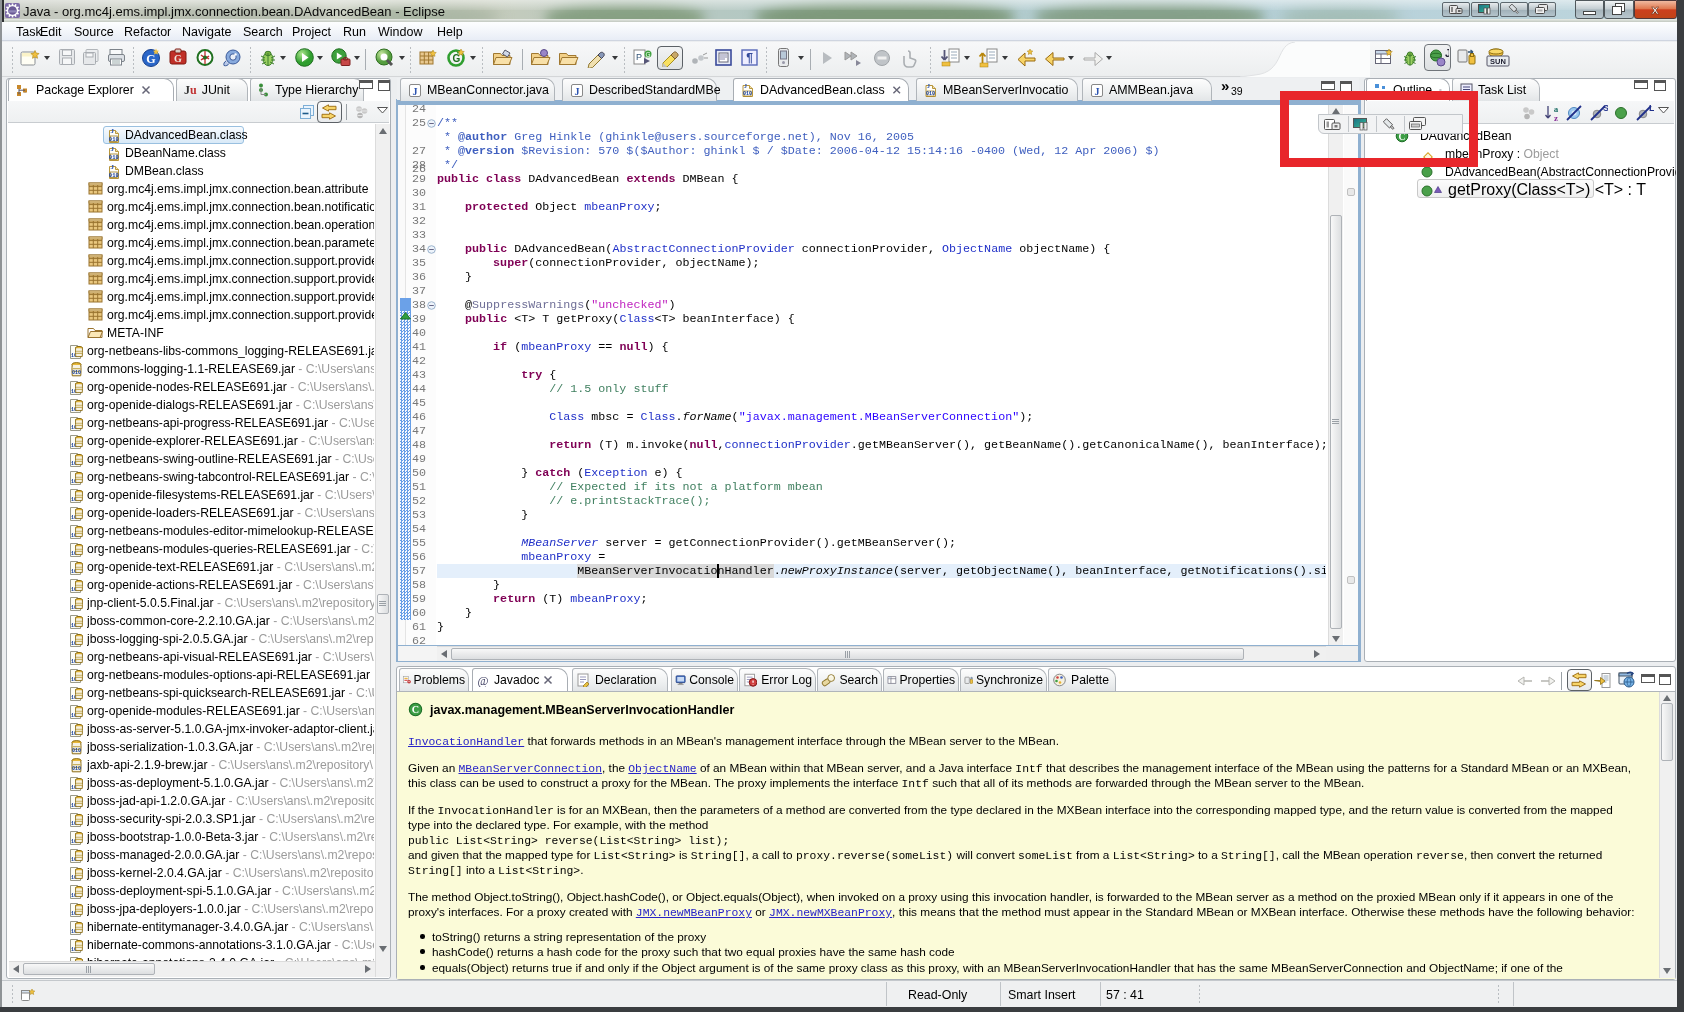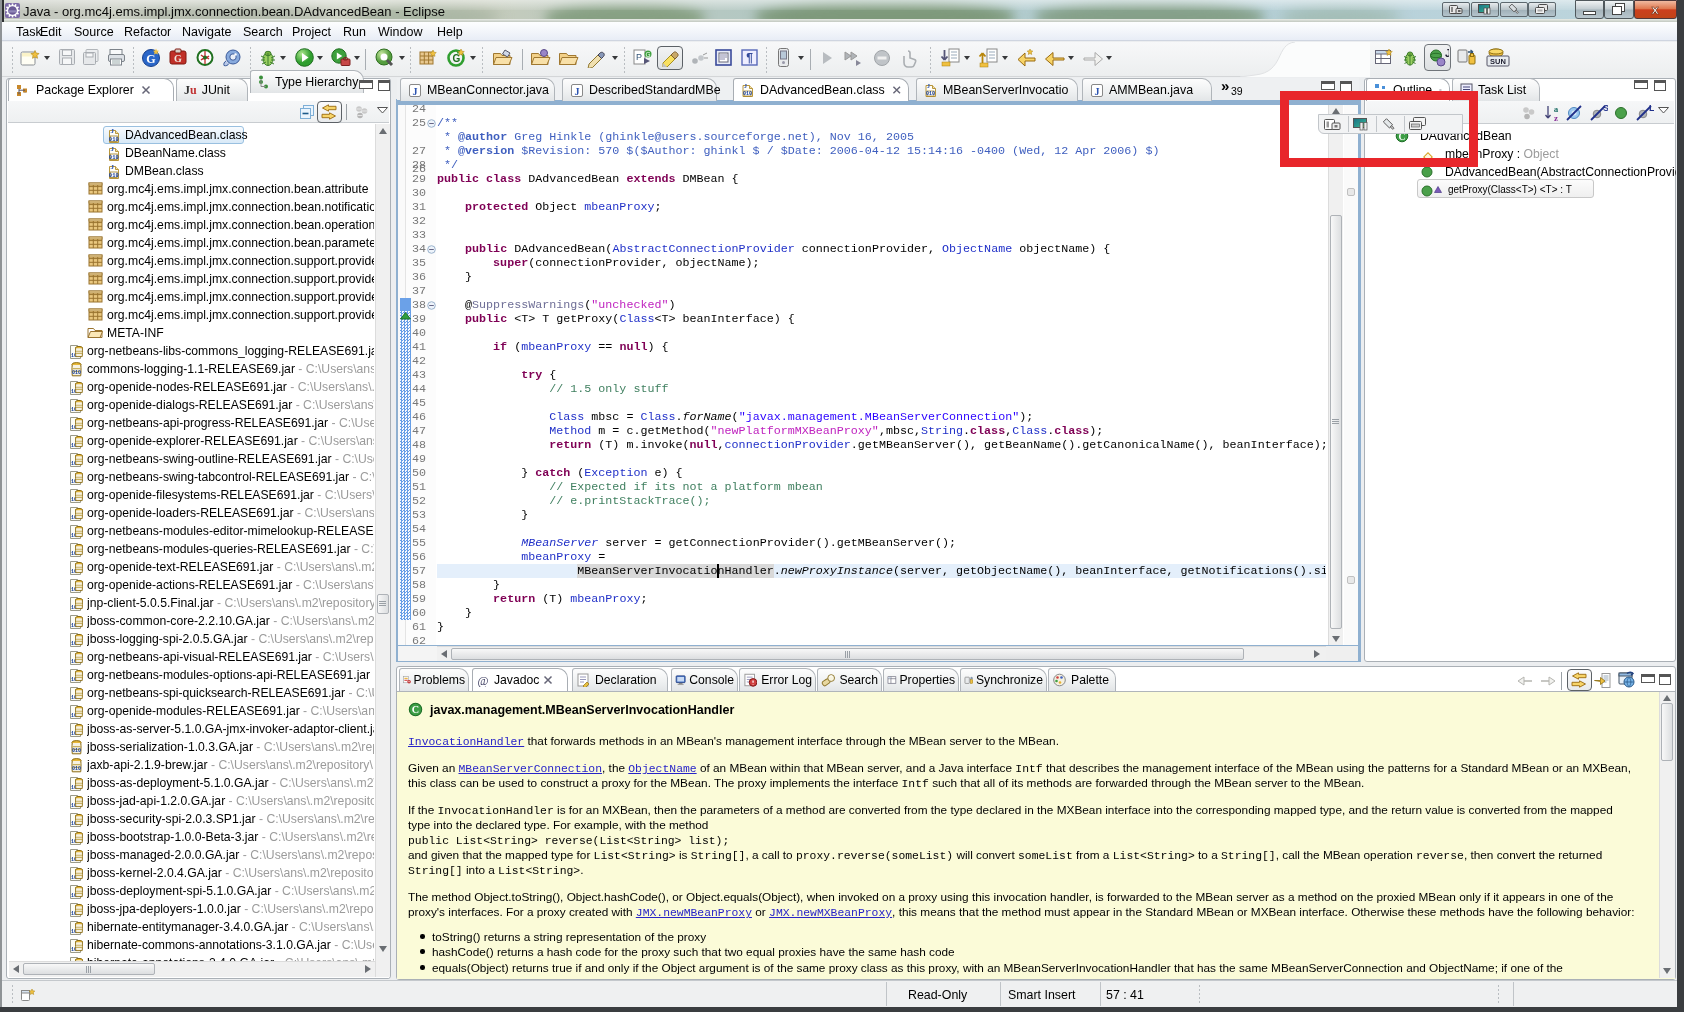--- a/index.html
+++ b/index.html
@@ -365,21 +365,21 @@
       <svg width="15" height="15" viewBox="0 0 15 15">
         <rect x="1" y="2" width="4" height="4" fill="#c8882a"></rect>
         <rect x="1" y="9" width="4" height="4" fill="#c8882a"></rect>
         <rect x="7" y="5.5" width="4" height="4" fill="#c8882a"></rect>
         <path d="M3 6v5.2M3 7.2h6M9 9.5v-0.5" stroke="#556" fill="none"></path>
       </svg>
     </span>Package Explorer&nbsp;&nbsp;<svg width="10" height="10" viewBox="0 0 10 10">
       <path d="M1.5 1.5l7 7M8.5 1.5l-7 7" stroke="#667" stroke-width="1.5"></path>
     </svg></div>
 <div class="vtab" style="left:176px;top:78px;width:72px;"><span class="ic" style="font-weight:bold;color:#333;font-size:12px;font-family:'Liberation Serif';">J<span style="color:#c03030">u</span></span>JUnit</div>
-<div class="vtab" style="left:250px;top:70px;width:114px;"><span class="ic">
+<div class="vtab" style="left:250px;top:78px;width:114px;"><span class="ic">
       <svg width="12" height="14" viewBox="0 0 12 14">
         <circle cx="3" cy="2.5" r="2" fill="#3a8f3a"></circle>
         <circle cx="3" cy="7" r="2" fill="#3a8f3a"></circle>
         <circle cx="8" cy="11.5" r="2" fill="#3a8f3a"></circle>
         <path d="M3 4.5v7h5" stroke="#888" fill="none"></path>
       </svg>
     </span>Type Hierarchy</div>
 <div class="abs" style="left:359px;top:80px;width:14px;height:9px;border:1px solid #555;border-top:3px solid #555;background:#fff;z-index:4;"></div>
 <div class="abs" style="left:378px;top:80px;width:12px;height:11px;border:1px solid #555;border-top:3px solid #555;background:#fff;z-index:4;"></div>
 <div class="abs" style="left:8px;top:101px;width:381px;height:877px;background:#fff;z-index:1;"></div>
@@ -989,21 +989,20 @@
 <div class="cl" style="left:0;top:98px;">    <span class="kw">protected</span> Object <span class="fld">mbeanProxy</span>;</div>
 <div class="cl" style="left:0;top:140px;">    <span class="kw">public</span> DAdvancedBean(<span class="cls">AbstractConnectionProvider</span> connectionProvider, <span class="cls">ObjectName</span> objectName) {</div>
 <div class="cl" style="left:0;top:154px;">        <span class="kw">super</span>(connectionProvider, objectName);</div>
 <div class="cl" style="left:0;top:168px;">    }</div>
 <div class="cl" style="left:0;top:196px;">    @<span class="ann">SuppressWarnings</span>(<span class="strm">"unchecked"</span>)</div>
 <div class="cl" style="left:0;top:210px;">    <span class="kw">public</span> &lt;T&gt; T getProxy(<span class="cls">Class</span>&lt;T&gt; beanInterface) {</div>
 <div class="cl" style="left:0;top:238px;">        <span class="kw">if</span> (<span class="fld">mbeanProxy</span> == <span class="kw">null</span>) {</div>
 <div class="cl" style="left:0;top:266px;">            <span class="kw">try</span> {</div>
 <div class="cl" style="left:0;top:280px;">                <span class="cmt">// 1.5 only stuff</span></div>
 <div class="cl" style="left:0;top:308px;">                <span class="cls">Class</span> mbsc = <span class="cls">Class</span>.<span class="sm">forName</span>(<span class="str">"javax.management.MBeanServerConnection"</span>);</div>
-<div class="cl" style="left:0;top:322px;">                <span class="cls">Method</span> m = c.getMethod(<span class="strm">"newPlatformMXBeanProxy"</span>,mbsc,<span class="cls">String</span>.<span class="kw">class</span>,<span class="cls">Class</span>.<span class="kw">class</span>);</div>
 <div class="cl" style="left:0;top:336px;">                <span class="kw">return</span> (T) m.invoke(<span class="kw">null</span>,<span class="fld">connectionProvider</span>.getMBeanServer(), getBeanName().getCanonicalName(), beanInterface);</div>
 <div class="cl" style="left:0;top:364px;">            } <span class="kw">catch</span> (<span class="cls">Exception</span> e) {</div>
 <div class="cl" style="left:0;top:378px;">                <span class="cmt">// Expected if its not a platform mbean</span></div>
 <div class="cl" style="left:0;top:392px;">                <span class="cmt">// e.printStackTrace();</span></div>
 <div class="cl" style="left:0;top:406px;">            }</div>
 <div class="cl" style="left:0;top:434px;">            <span class="clsi">MBeanServer</span> server = getConnectionProvider().getMBeanServer();</div>
 <div class="cl" style="left:0;top:448px;">            <span class="fld">mbeanProxy</span> =</div>
 <div class="cl" style="left:0;top:462px;">                    MBeanServerInvocationHandler.<span class="sm">newProxyInstance</span>(server, getObjectName(), beanInterface, getNotifications().si</div>
 <div class="cl" style="left:0;top:476px;">        }</div>
 <div class="cl" style="left:0;top:490px;">        <span class="kw">return</span> (T) <span class="fld">mbeanProxy</span>;</div>
@@ -1098,21 +1097,21 @@
     </svg></div>
 <div class="abs" style="left:1433px;top:158px;font-size:9px;font-weight:bold;color:#2f8e3f;z-index:4">c</div>
 <div class="trow" style="left:1445px;top:163px;width:231px;overflow:hidden;z-index:3">DAdvancedBean(AbstractConnectionProvid</div>
 <div class="abs" style="left:1417px;top:179px;width:177px;height:19px;background:linear-gradient(180deg,#fcfcfc,#efefef);border:1px solid #c8c8c8;border-radius:3px;z-index:2;"></div>
 <div class="abs" style="left:1421px;top:183px;z-index:3"><svg width="12" height="12" viewBox="0 0 12 12">
       <circle cx="6" cy="6" r="5" fill="#4aa04a" stroke="#2a702a"></circle>
     </svg></div>
 <svg class="abs" style="left:1434px;top:186px;z-index:3" width="8" height="7" viewBox="0 0 8 7">
     <path d="M4 0.5L7.5 6.5H0.5z" fill="#7a5ab8" stroke="#4a3a88" stroke-width="0.7"></path>
   </svg>
-<div class="trow" style="left:1448px;top:181px;z-index:3;font-size:10px;">getProxy(Class&lt;T&gt;) &lt;T&gt; : T</div>
+<div class="trow" style="left:1448px;top:181px;z-index:3;font-size:16px;">getProxy(Class&lt;T&gt;) &lt;T&gt; : T</div>
 <div class="abs panel" style="left:396px;top:666px;width:1280px;height:314px;"></div>
 <div class="vtab" style="left:399px;top:668px;width:70px;padding:0 3px;font-size:12.2px;"><svg width="15" height="14" viewBox="0 0 15 14">
       <rect x="1" y="1" width="9" height="11" fill="#fff" stroke="#999"></rect>
       <rect x="2.5" y="3" width="6" height="2" fill="#e8b030"></rect>
       <rect x="2.5" y="6.5" width="6" height="2" fill="#d04040"></rect>
       <circle cx="11" cy="10" r="3.2" fill="#c03030"></circle>
       <path d="M9.5 10h3" stroke="#fff" stroke-width="1.2"></path>
     </svg><span style="width:4px;display:inline-block"></span>Problems</div>
 <div class="vtab active" style="left:472px;top:668px;width:96px;padding:0 3px;font-size:12.2px;"><svg width="14" height="14" viewBox="0 0 14 14">
       <text x="7" y="11.5" font-size="12" fill="#446" text-anchor="middle" font-family="Liberation Serif">@</text>

